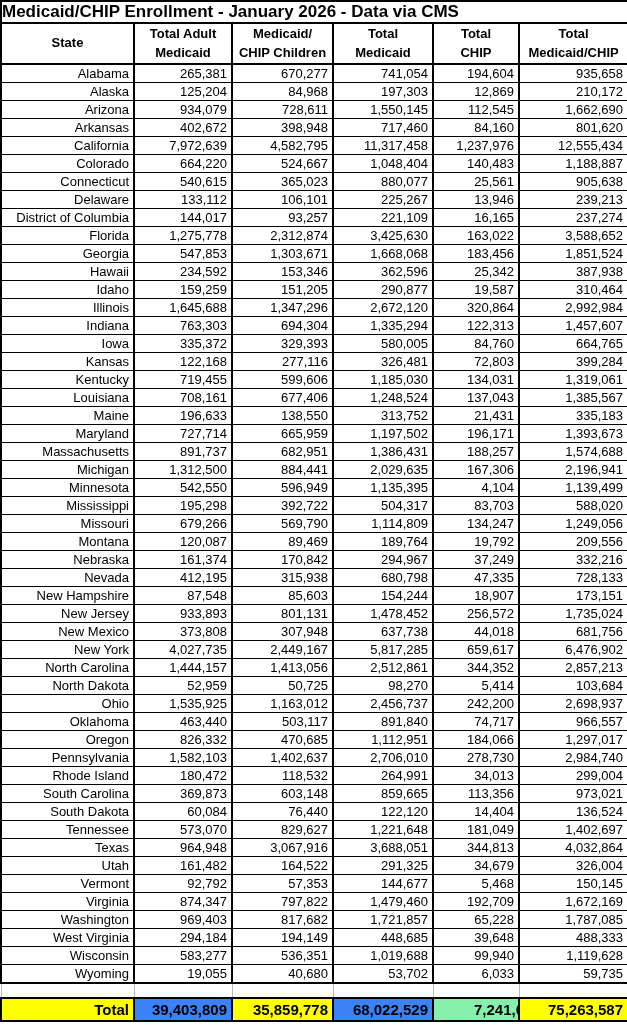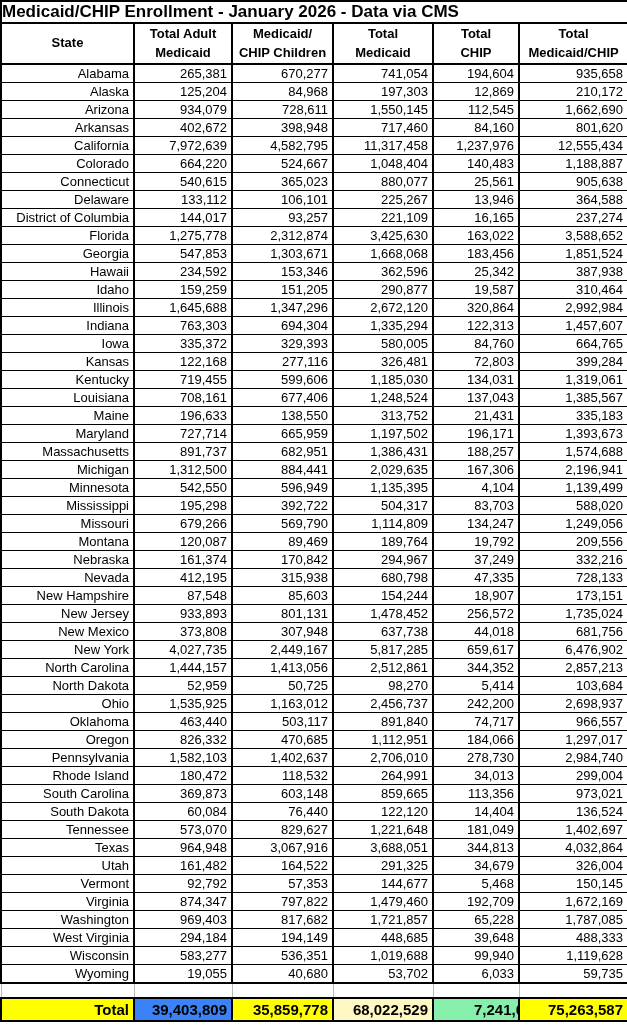--- a/index.html
+++ b/index.html
@@ -156,21 +156,21 @@
           <td class="d">880,077</td>
           <td class="d">25,561</td>
           <td class="d">905,638</td>
         </tr>
         <tr>
           <td class="d">Delaware</td>
           <td class="d">133,112</td>
           <td class="d">106,101</td>
           <td class="d">225,267</td>
           <td class="d">13,946</td>
-          <td class="d">364,588</td>
+          <td class="d">239,213</td>
         </tr>
         <tr>
           <td class="d">District of Columbia</td>
           <td class="d">144,017</td>
           <td class="d">93,257</td>
           <td class="d">221,109</td>
           <td class="d">16,165</td>
           <td class="d">237,274</td>
         </tr>
         <tr>
@@ -514,19 +514,19 @@
           <td></td>
           <td></td>
           <td></td>
           <td></td>
           <td></td>
         </tr>
         <tr class="total">
           <td style="background: rgb(255, 255, 0);">Total</td>
           <td style="background: #3b82f6;">39,403,809</td>
           <td style="background: rgb(255, 255, 0); border-radius: 7px;">35,859,778</td>
-          <td style="background: #fef9c3;">68,022,529</td>
+          <td style="background: #3b82f6;">68,022,529</td>
           <td style="background: #86efac; padding-left: 40px;">7,241,058</td>
           <td style="background: rgb(255, 255, 0);">75,263,587</td>
         </tr>
       </tbody>
   </table>
 </div>
 
 </body></html>

